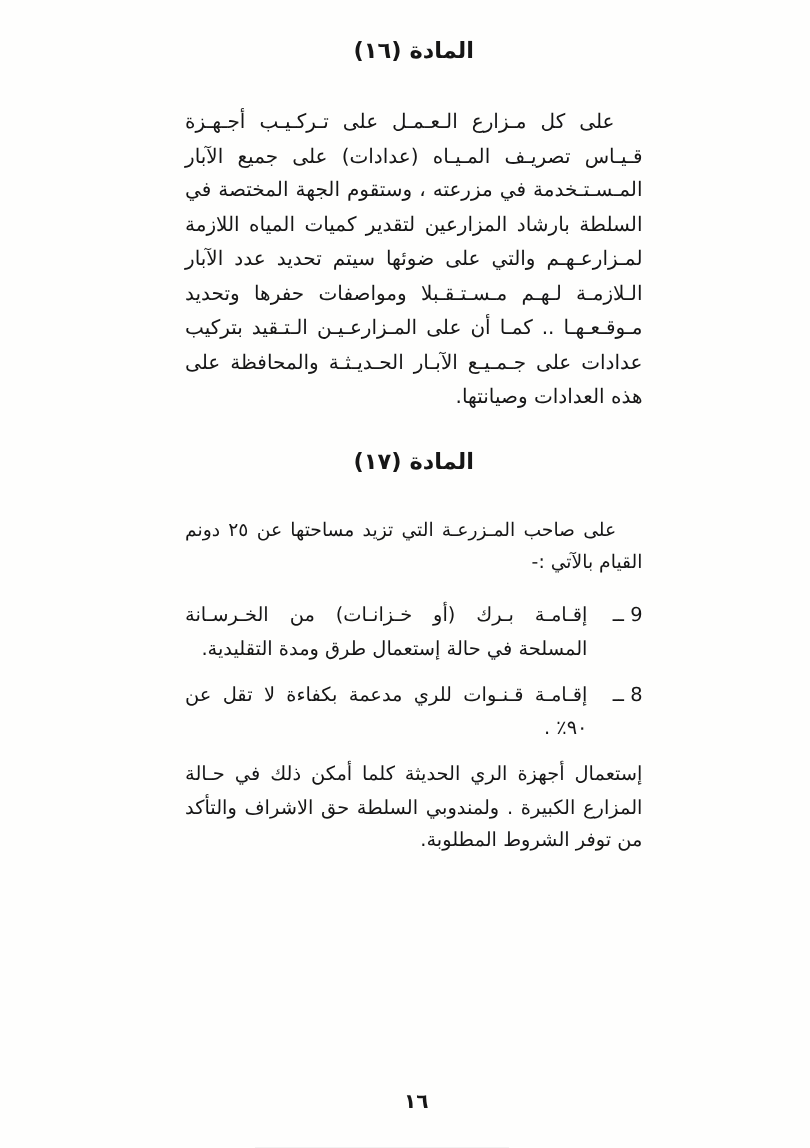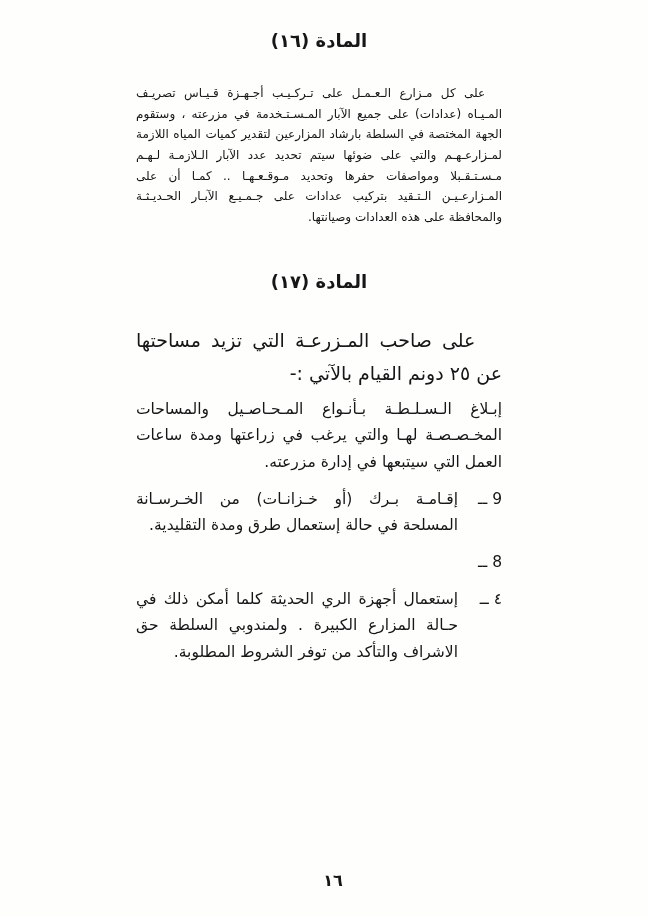--- a/index.html
+++ b/index.html
@@ -15,43 +15,43 @@
     background: #fefefd;
     color: #161616;
     font-family: "DejaVu Sans", sans-serif;
     direction: rtl;
     overflow: hidden;
     box-sizing: border-box;
   }
   .content {
     position: absolute;
     top: 30px;
-    right: 146px;
+    right: 134px;
     width: 366px;
   }
   .article-heading {
     text-align: center;
     font-weight: bold;
     font-size: 18px;
     margin: 0 0 32px 0;
     letter-spacing: 0.5px;
   }
   .article-heading.second {
-    margin-top: 44px;
+    margin-top: 28px;
   }
   .body-paragraph {
-    font-size: 12px;
+    font-size: 16px;
     line-height: 1.72;
     text-align: justify;
     text-align-last: right;
     text-indent: 1.4em;
     margin: 0 0 8px 0;
   }
   .intro-paragraph {
-    font-size: 19px;
+    font-size: 15px;
     line-height: 1.72;
     text-align: justify;
     text-align-last: right;
     text-indent: 1.4em;
     margin: 0 0 6px 0;
   }
   .list {
     margin: 0;
   }
   .list-item {
@@ -92,34 +92,33 @@
 
     <p class="body-paragraph">على كل مـزارع الـعـمـل على تـركـيـب أجـهـزة قـيـاس تصريـف المـيـاه (عدادات) على جميع الآبار المـسـتـخدمة في مزرعته ، وستقوم الجهة المختصة في السلطة بارشاد المزارعين لتقدير كميات المياه اللازمة لمـزارعـهـم والتي على ضوئها سيتم تحديد عدد الآبار الـلازمـة لـهـم مـسـتـقـبلا ومواصفات حفرها وتحديد مـوقـعـهـا .. كمـا أن على المـزارعـيـن الـتـقيد بتركيب عدادات على جـمـيـع الآبـار الحـديـثـة والمحافظة على هذه العدادات وصيانتها.</p>
 
     <h2 class="article-heading second">المادة (١٧)</h2>
 
     <p class="intro-paragraph">على صاحب المـزرعـة التي تزيد مساحتها عن ٢٥ دونم القيام بالآتي :-</p>
 
     <div class="list">
 
       <div class="list-item">
-        <span class="item-text">إبـلاغ الـسـلـطـة بـأنـواع المـحـاصـيل والمساحات المخـصـصـة لهـا والتي يرغب في زراعتها ومدة ساعات العمل التي سيتبعها في إدارة مزرعته.</span>
       </div>
 
       <div class="list-item">
         <span class="marker">9 ــ</span>
         <span class="item-text">إقـامـة بـرك (أو خـزانـات) من الخـرسـانة المسلحة في حالة إستعمال طرق ومدة التقليدية.</span>
       </div>
 
       <div class="list-item">
         <span class="marker">8 ــ</span>
+        <span class="item-text">إقـامـة قـنـوات للري مدعمة بكفاءة لا تقل عن ٩٠٪ .</span>
       </div>
 
       <div class="list-item">
-        <span class="marker">٤ ــ</span>
         <span class="item-text">إستعمال أجهزة الري الحديثة كلما أمكن ذلك في حـالة المزارع الكبيرة . ولمندوبي السلطة حق الاشراف والتأكد من توفر الشروط المطلوبة.</span>
       </div>
 
     </div>
   </div>
 
   <div class="page-number">١٦</div>
 </div>
 
 </body></html>

